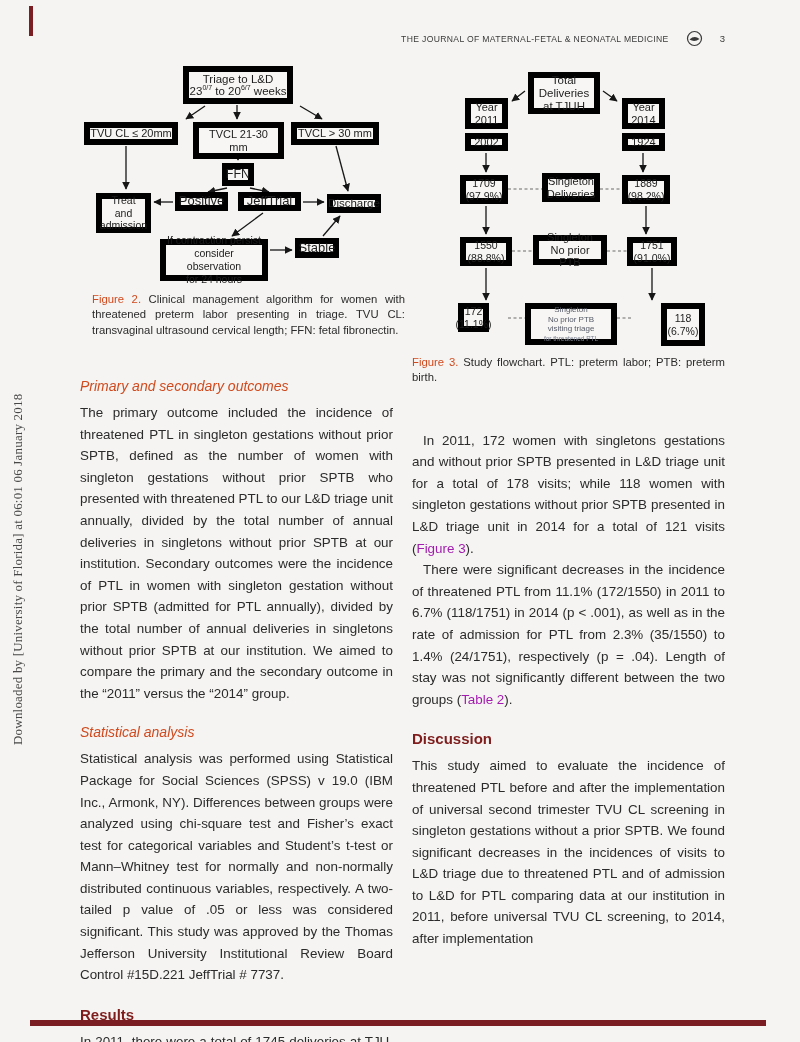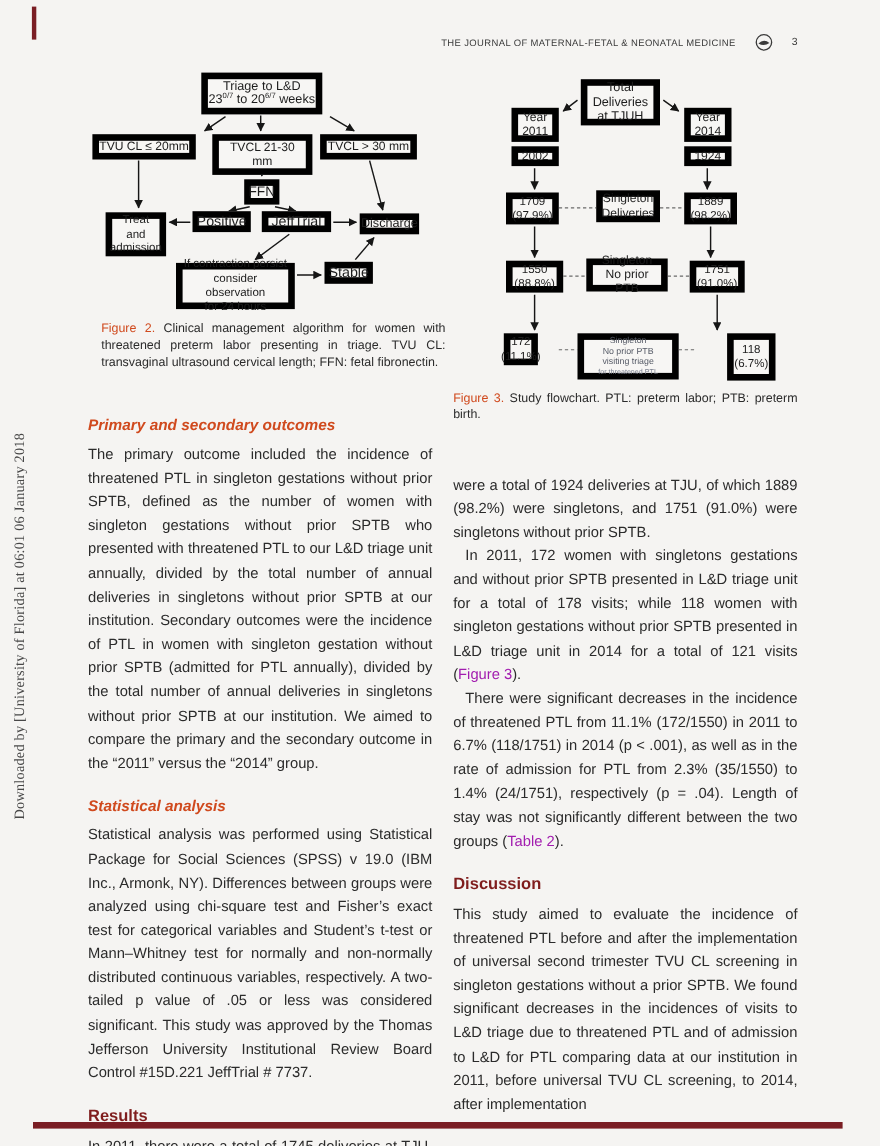--- a/index.html
+++ b/index.html
@@ -46,21 +46,21 @@
   .f3-v11{left:18px;top:241px;width:31px;height:29px;font-size:10.5px;}
   .f3-vb{left:85px;top:241px;width:92px;height:42px;flex-direction:column;font-size:8px;line-height:9.5px;color:#555a66;}
   .f3-vb .tiny{font-size:6.5px;color:#7d8290;}
   .f3-v14{left:193px;top:241px;width:44px;height:43px;font-size:10.5px;margin-left:28px;}
   
   .caption{font-size:11.3px;line-height:15.3px;text-align:justify;color:#2b2b2b;}
   .caption .flab{color:#d04a1e;}
   .col{position:absolute;width:313px;}
   .col p{margin:0 0 0 0;font-size:13.4px;line-height:21.6px;text-align:justify;}
   .col p.ind{text-indent:11px;}
-  h2.sub{margin:0;font-size:14px;font-style:italic;color:#d04a1e;font-weight:bold;}
+  h2.sub{margin:0;font-size:14px;font-style:italic;color:#d04a1e;font-weight:normal;}
   h2.major{margin:0;font-size:15px;color:#7f1d1d;font-weight:bold;}
   .lnk{color:#a21caf;cursor:pointer;}
   .sp8{height:8px;} .sp20{height:20px;} .sp44{height:44px;}
   .logo{display:inline-block;}
 </style>
 </head>
 <body>
 
 <div class="page">
 
@@ -196,21 +196,20 @@
     <h2 class="major">Results</h2>
     <div class="sp8"></div>
     <p>In 2011, there were a total of 1745 deliveries at TJU, of which 1709 (97.9%) were singletons, and 1550 (88.8%) were singletons without prior SPTB. In 2014, there</p>
   </div>
 
   <div class="col" style="left:412px;top:355px;">
     <div class="caption">
       <span class="flab">Figure 3.</span><span> Study flowchart. PTL: preterm labor; PTB: preterm birth.</span>
     </div>
     <div class="sp44"></div>
-    <p>were a total of 1924 deliveries at TJU, of which 1889 (98.2%) were singletons, and 1751 (91.0%) were singletons without prior SPTB.</p>
     <p class="ind"><span>In 2011, 172 women with singletons gestations and without prior SPTB presented in L&amp;D triage unit for a total of 178 visits; while 118 women with singleton gestations without prior SPTB presented in L&amp;D triage unit in 2014 for a total of 121 visits (</span><span class="lnk">Figure 3</span><span>).</span></p>
     <p class="ind"><span>There were significant decreases in the incidence of threatened PTL from 11.1% (172/1550) in 2011 to 6.7% (118/1751) in 2014 (p &lt; .001), as well as in the rate of admission for PTL from 2.3% (35/1550) to 1.4% (24/1751), respectively (p = .04). Length of stay was not significantly different between the two groups (</span><span class="lnk">Table 2</span><span>).</span></p>
     <div class="sp20"></div>
     <h2 class="major">Discussion</h2>
     <div class="sp8"></div>
     <p>This study aimed to evaluate the incidence of threatened PTL before and after the implementation of universal second trimester TVU CL screening in singleton gestations without a prior SPTB. We found significant decreases in the incidences of visits to L&amp;D triage due to threatened PTL and of admission to L&amp;D for PTL comparing data at our institution in 2011, before universal TVU CL screening, to 2014, after implementation</p>
   </div>
 
 </div>
 

